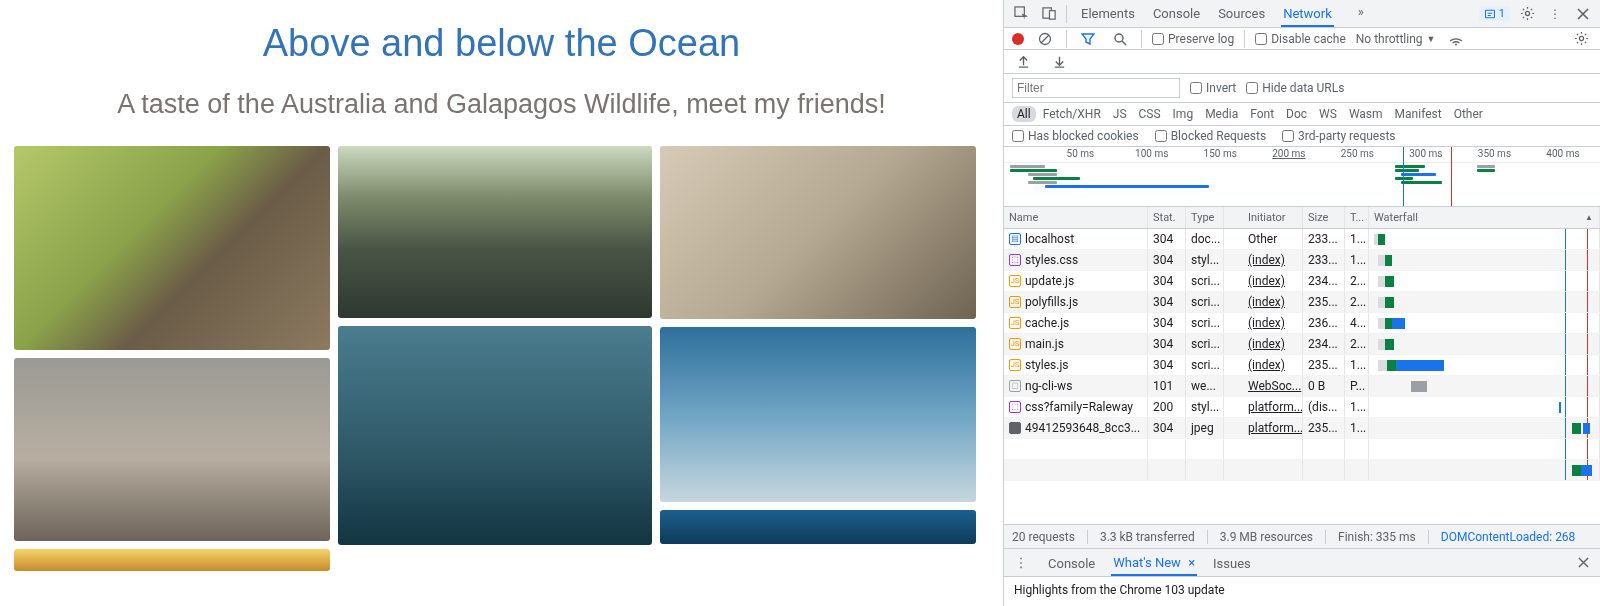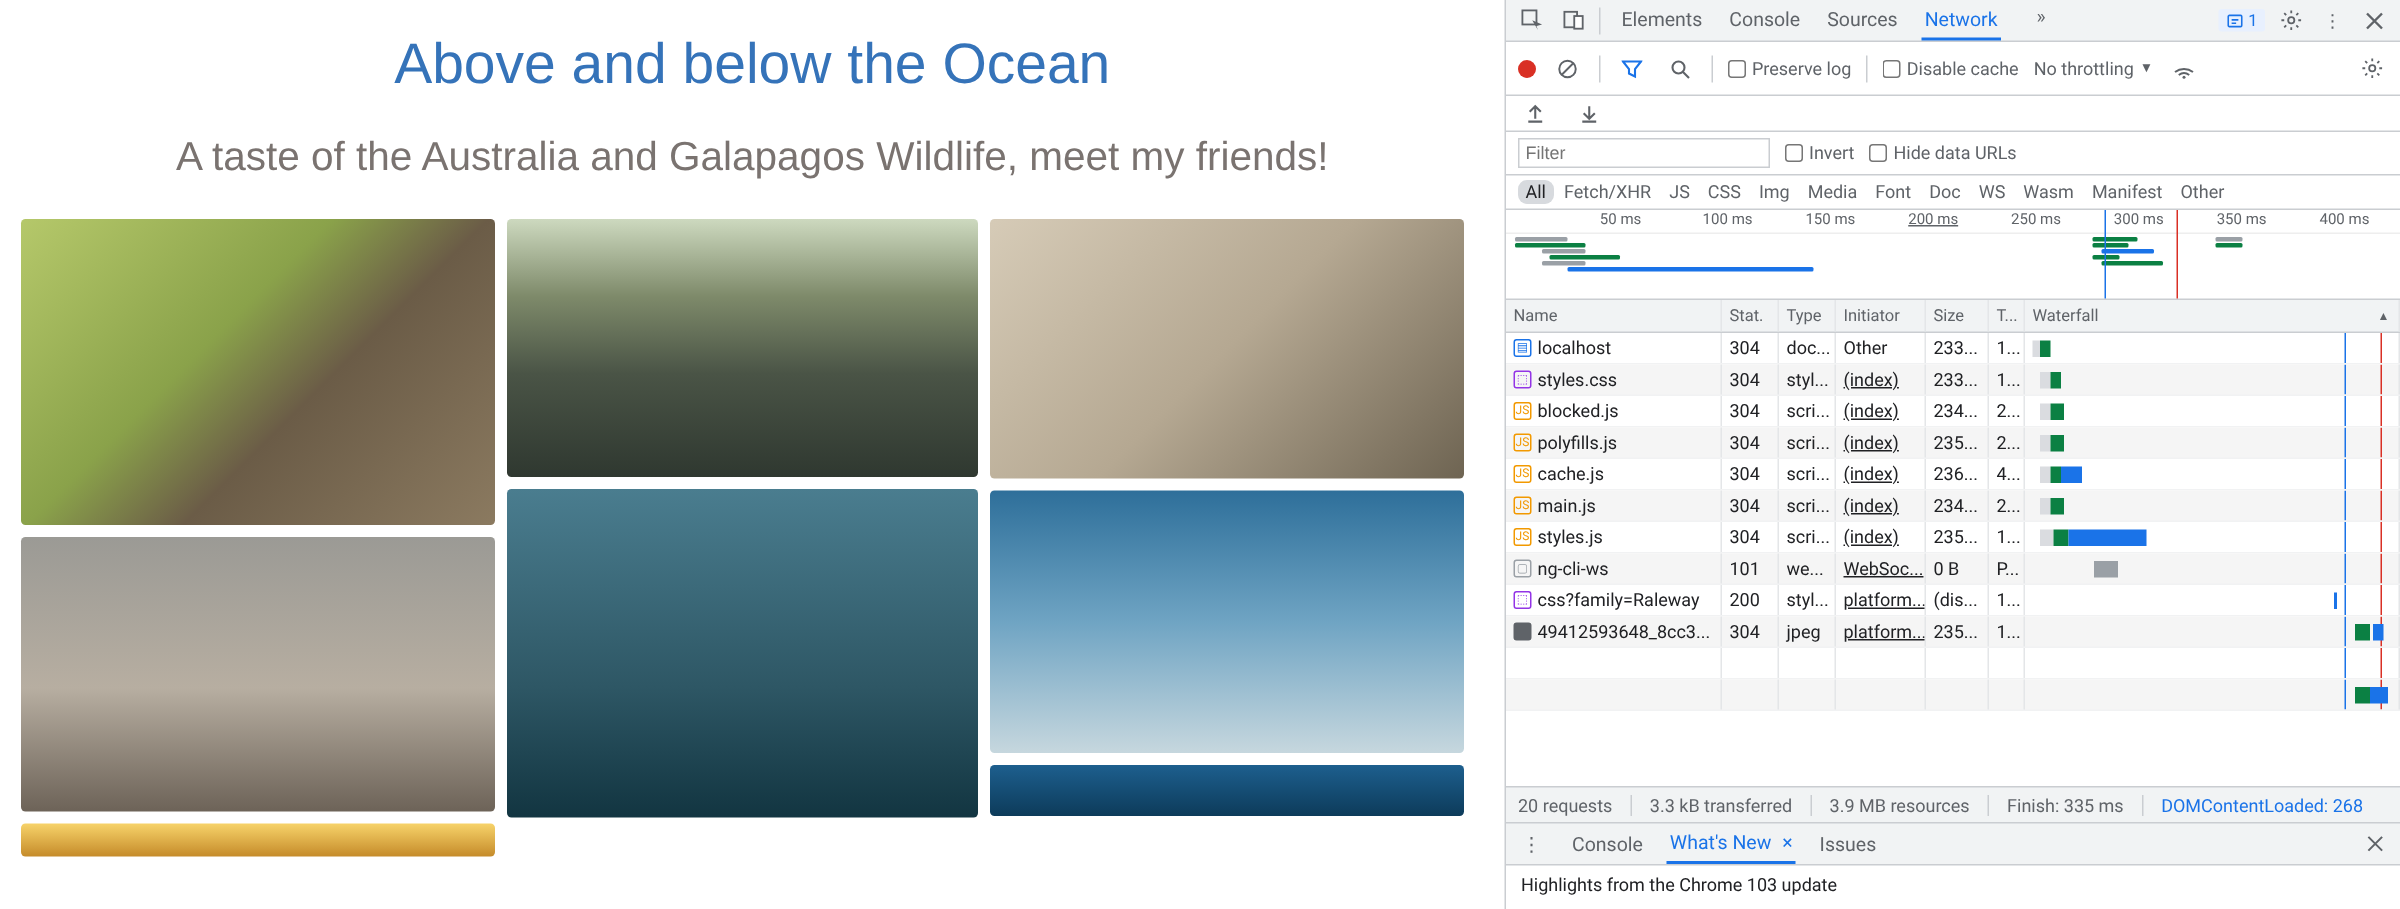--- a/index.html
+++ b/index.html
@@ -36,21 +36,21 @@
   
   .devtools{flex:1;border-left:1px solid var(--dt-border);display:flex;flex-direction:column;background:#fff;}
   .row{display:flex;align-items:center;}
   .toolbar{height:28px;border-bottom:1px solid var(--dt-border);background:var(--dt-bg);padding:0 6px;gap:6px;}
   .sq{width:22px;height:22px;display:flex;align-items:center;justify-content:center;color:var(--dt-text);border-radius:2px;}
   .tabs{display:flex;gap:14px;margin-left:6px;font-size:13px;color:var(--dt-text);}
   .tab{padding:5px 2px 4px;cursor:default;}
   .tab.active{color:var(--dt-accent);border-bottom:2px solid var(--dt-accent);}
   .spacer{flex:1;}
   .badge{display:flex;align-items:center;gap:3px;background:#e8f0fe;color:var(--dt-accent);font-size:11px;padding:1px 5px;border-radius:2px;}
-  .netbar{height:36px;border-bottom:1px solid var(--dt-border);padding:0 8px;gap:10px;font-size:12px;color:var(--dt-text);}
+  .netbar{height:22px;border-bottom:1px solid var(--dt-border);padding:0 8px;gap:10px;font-size:12px;color:var(--dt-text);}
   .rec{width:12px;height:12px;border-radius:50%;background:#d93025;}
   .divider{width:1px;height:18px;background:var(--dt-border);}
   .cb{display:flex;align-items:center;gap:4px;}
   .cb input{margin:0;width:12px;height:12px;}
   .throttle{display:flex;align-items:center;gap:4px;}
   .udbar{height:24px;border-bottom:1px solid var(--dt-border);padding:0 8px;gap:14px;color:var(--dt-text);}
   .filterbar{border-bottom:1px solid var(--dt-border);padding:4px 8px;gap:10px;color:var(--dt-text);}
   .filter-input{border:1px solid var(--dt-border);height:20px;width:168px;padding:0 4px;font-size:12px;}
   .chips{border-bottom:1px solid var(--dt-border);padding:3px 8px;gap:2px;color:var(--dt-text);flex-wrap:wrap;}
   .chip{padding:1px 5px;border-radius:6px;cursor:default;}
@@ -66,21 +66,21 @@
   .ob.blu{background:#1a73e8;}
   .ob.gry{background:#9aa0a6;}
   .ov-load{position:absolute;top:0;bottom:0;width:1px;}
   
   .nettable{flex:1;display:flex;flex-direction:column;overflow:hidden;}
   .nh{display:flex;height:22px;background:var(--dt-bg);border-bottom:1px solid var(--dt-border);font-size:11px;color:var(--dt-text);align-items:center;}
   .nh > div, .nr > div{padding:0 5px;overflow:hidden;white-space:nowrap;text-overflow:ellipsis;border-right:1px solid #e4e6e8;height:100%;display:flex;align-items:center;}
   .col-name{flex:0 0 144px;}
   .col-stat{flex:0 0 38px;}
   .col-type{flex:0 0 38px;}
-  .col-init{flex:0 0 60px;}
+  .col-init{flex:0 0 60px;margin-left:19px;}
   .col-size{flex:0 0 42px;}
   .col-time{flex:0 0 24px;}
   .col-wf{flex:1;position:relative;border-right:none;}
   .nh .col-wf::after{content:"▲";position:absolute;right:6px;font-size:8px;color:var(--dt-text);}
   .nbody{flex:1;overflow:auto;}
   .nr{display:flex;height:21px;font-size:12px;border-bottom:1px solid #f1f2f3;}
   .nr:nth-child(even){background:var(--dt-row-alt);}
   .fi{width:12px;height:12px;margin-right:4px;border:1px solid;font-size:8px;line-height:10px;text-align:center;border-radius:2px;flex-shrink:0;}
   .fi-doc{border-color:#1a73e8;color:#1a73e8;}
   .fi-css{border-color:#9334e6;color:#9334e6;}
@@ -256,20 +256,34 @@
       <div class="chip">Img</div>
       <div class="chip">Media</div>
       <div class="chip">Font</div>
       <div class="chip">Doc</div>
       <div class="chip">WS</div>
       <div class="chip">Wasm</div>
       <div class="chip">Manifest</div>
       <div class="chip">Other</div>
     </div>
 
+  <div class="row optrow">
+    <label class="cb">
+        <input type="checkbox" style="">
+        <span>Has blocked cookies</span>
+      </label>
+    <label class="cb">
+        <input type="checkbox" style="">
+        <span>Blocked Requests</span>
+      </label>
+    <label class="cb">
+        <input type="checkbox" style="">
+        <span>3rd-party requests</span>
+      </label>
+  </div>
 
   <div class="overview">
     <div class="ruler" id="ruler">
         <span style="left: 11.5%;">50 ms</span>
         <span style="left: 23%;">100 ms</span>
         <span style="left: 34.5%;">150 ms</span>
         <span style="left: 46%; text-decoration: underline;">200 ms</span>
         <span style="left: 57.5%;">250 ms</span>
         <span style="left: 69%;">300 ms</span>
         <span style="left: 80.5%;">350 ms</span>
@@ -343,21 +357,21 @@
               <div class="vline" style="left:87%;background:#1a73e8;"></div>
               <div class="vline" style="left:97%;background:#d93025;"></div>
               <div class="wfbar q" style="left:2%;width:3%;"></div>
               <div class="wfbar g" style="left:5%;width:3%;"></div>
             </div>
           </div>
         </div>
         <div class="nr">
           <div class="col-name">
             <span class="fi fi-js">JS</span>
-            <span>blocked.js</span>
+            <span>update.js</span>
           </div>
           <div class="col-stat">304</div>
           <div class="col-type">scri...</div>
           <div class="col-init">
             <span class="init">(index)</span>
           </div>
           <div class="col-size">234...</div>
           <div class="col-time">2...</div>
           <div class="col-wf">
             <div class="wf">

